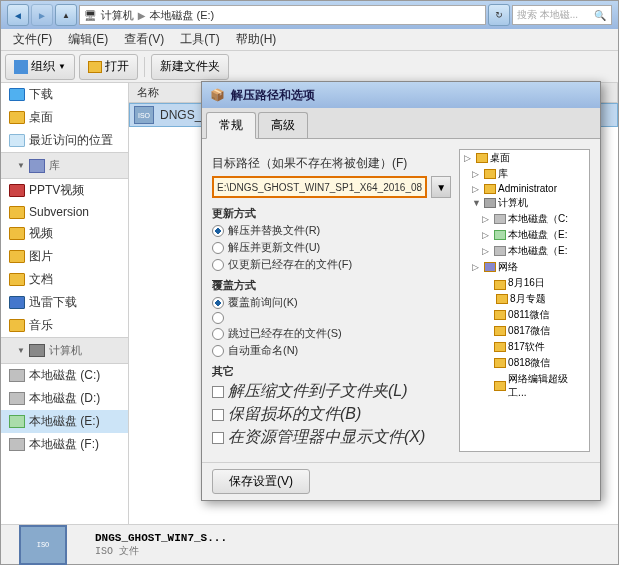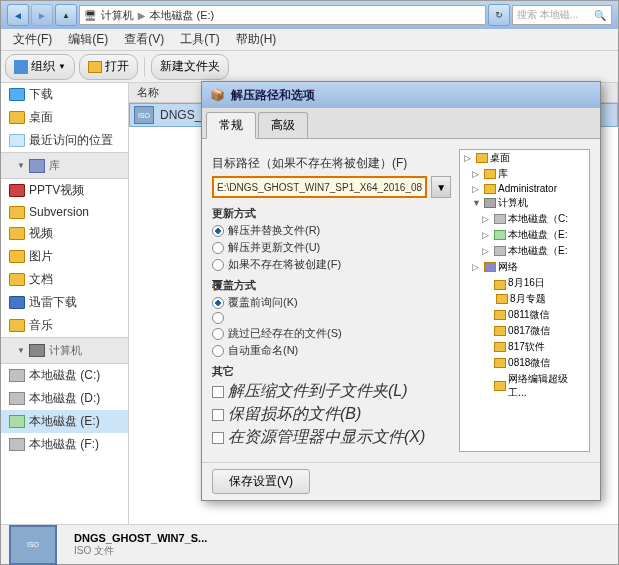--- a/index.html
+++ b/index.html
@@ -101,21 +101,21 @@
       align-items: center;
       padding: 0 4px;
       border-bottom: 1px solid #d0d0d0;
       gap: 4px;
     }
     .toolbar-btn {
       height: 26px;
       padding: 8px 8px;
       background: linear-gradient(to bottom, #f5f5f5, #e0e0e0);
       border: 1px solid #bbb;
-      border-radius: 10px;
+      border-radius: 3px;
       cursor: pointer;
       font-size: 12px;
       display: flex;
       align-items: center;
       gap: 3px;
     }
     .toolbar-sep { width: 1px; height: 20px; background: #ccc; margin: 0 2px; }
 
     
     .main-area {
@@ -433,22 +433,23 @@
       flex-shrink: 0;
     }
 
     
     .bottom-status {
       height: 40px;
       background: #f0f0f0;
       border-top: 1px solid #d0d0d0;
       display: flex;
       align-items: center;
-      padding: 0 8px;
-      gap: 13px;
+      padding: 0 18px;
+      gap: 24px;
+      font-family: Liberation Mono, monospace;
     }
   </style>
 </head>
 <body>
 
 <div class="explorer-window" style="position:relative;">
 
   <div class="title-bar">
     <div class="title-bar-nav">
       <div class="nav-btn nav-btn-back">◄</div>
@@ -620,21 +621,21 @@
           <div class="radio-item">
             <div class="radio-circle checked"></div>
             <span>解压并替换文件(R)</span>
           </div>
           <div class="radio-item">
             <div class="radio-circle"></div>
             <span>解压并更新文件(U)</span>
           </div>
           <div class="radio-item">
             <div class="radio-circle"></div>
-            <span>如果不存在将被创建(F)</span>
+            <span>仅更新已经存在的文件(F)</span>
           </div>
         </div>
 
         <div class="group-label">覆盖方式</div>
         <div class="radio-group">
           <div class="radio-item">
             <div class="radio-circle checked"></div>
             <span>覆盖前询问(K)</span>
           </div>
           <div class="radio-item">

